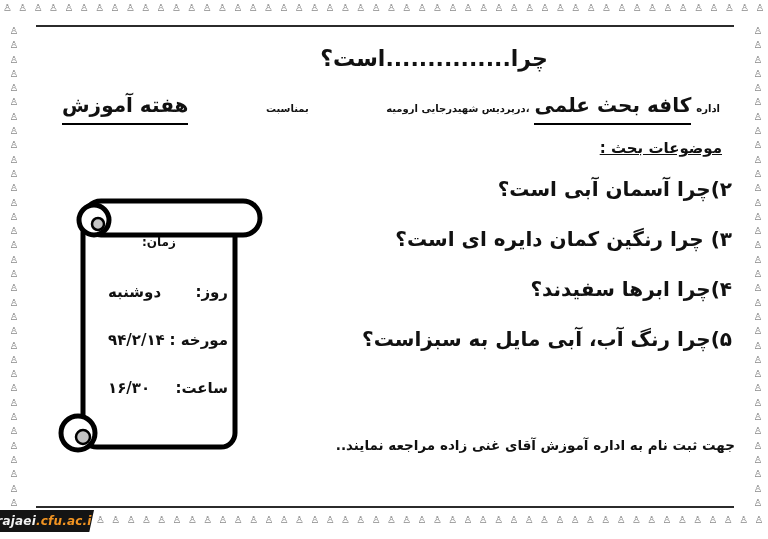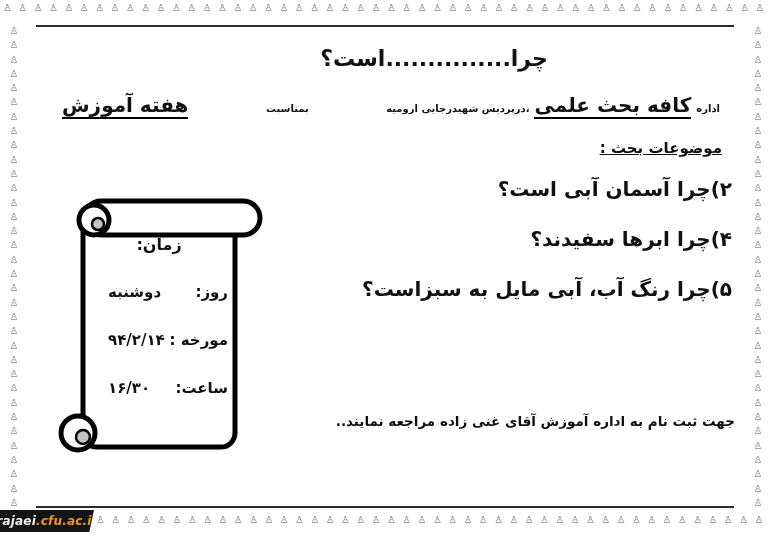--- a/index.html
+++ b/index.html
@@ -34,33 +34,33 @@
   }
   
   .subtitle{
     position:absolute;top:93px;left:62px;right:48px;
     display:flex;justify-content:space-between;align-items:baseline;
     font-weight:bold;
   }
   .sub-group{display:inline-flex;align-items:baseline;gap:5px;}
   .sub-small{font-size:10px;}
   .sub-big{font-size:20px;}
-  .underlined{border-bottom:2px solid #000;padding-bottom:0;}
+  .underlined{border-bottom:2px solid #000;padding-bottom:6px;}
   
   .topics-label{position:absolute;top:139px;right:46px;font-size:15px;font-weight:bold;text-decoration:underline;}
   
   .questions{position:absolute;top:174px;right:36px;list-style:none;text-align:right;}
   .questions li{font-size:20px;font-weight:bold;margin-bottom:20px;line-height:1.5;}
   
-  .note{position:absolute;top:413px;right:33px;font-size:13.5px;font-weight:bold;margin-left:32px;}
+  .note{position:absolute;top:437px;right:33px;font-size:13.5px;font-weight:bold;margin-left:32px;}
   
   .scroll{position:absolute;left:58px;top:191px;width:206px;height:272px;}
   .scroll svg{position:absolute;left:0;top:0;}
   .scroll-heading{position:absolute;top:44px;left:25px;width:152px;text-align:center;
-    font-size:16px;font-weight:bold;}
+    font-size:12px;font-weight:bold;}
   .scroll-row{position:absolute;left:50px;width:120px;display:flex;
     justify-content:space-between;align-items:baseline;font-size:15px;font-weight:bold;}
   .row-day{top:92px;}
   .row-date{top:140px;}
   .row-time{top:188px;}
   
   .watermark{
     position:absolute;left:0;top:510px;width:94px;height:22px;
     background:var(--watermark-bg);
     clip-path:polygon(0 0,100% 0,95% 100%,0 100%);
@@ -258,20 +258,21 @@
       <span class="sub-small">،درپردیس شهیدرجایی ارومیه</span>
     </span>
     <span class="sub-small">بمناسبت</span>
     <span class="sub-big underlined">هفته آموزش</span>
   </div>
 
   <div class="topics-label" dir="rtl">موضوعات بحث :</div>
 
   <ol class="questions" dir="rtl">
     <li>۲)چرا آسمان آبی است؟</li>
+    <li>۳) چرا رنگین کمان دایره ای است؟</li>
     <li>۴)چرا ابرها سفیدند؟</li>
     <li>۵)چرا رنگ آب، آبی مایل به سبزاست؟</li>
   </ol>
 
   <div class="note" dir="rtl">جهت ثبت نام به اداره آموزش آقای غنی زاده مراجعه نمایند..</div>
 
   <div class="scroll">
     <svg width="206" height="272" viewBox="0 0 206 272" aria-hidden="true">
 
       <rect x="25" y="28" width="152" height="228" rx="14" fill="#ffffff" stroke="#000000" stroke-width="5"></rect>

